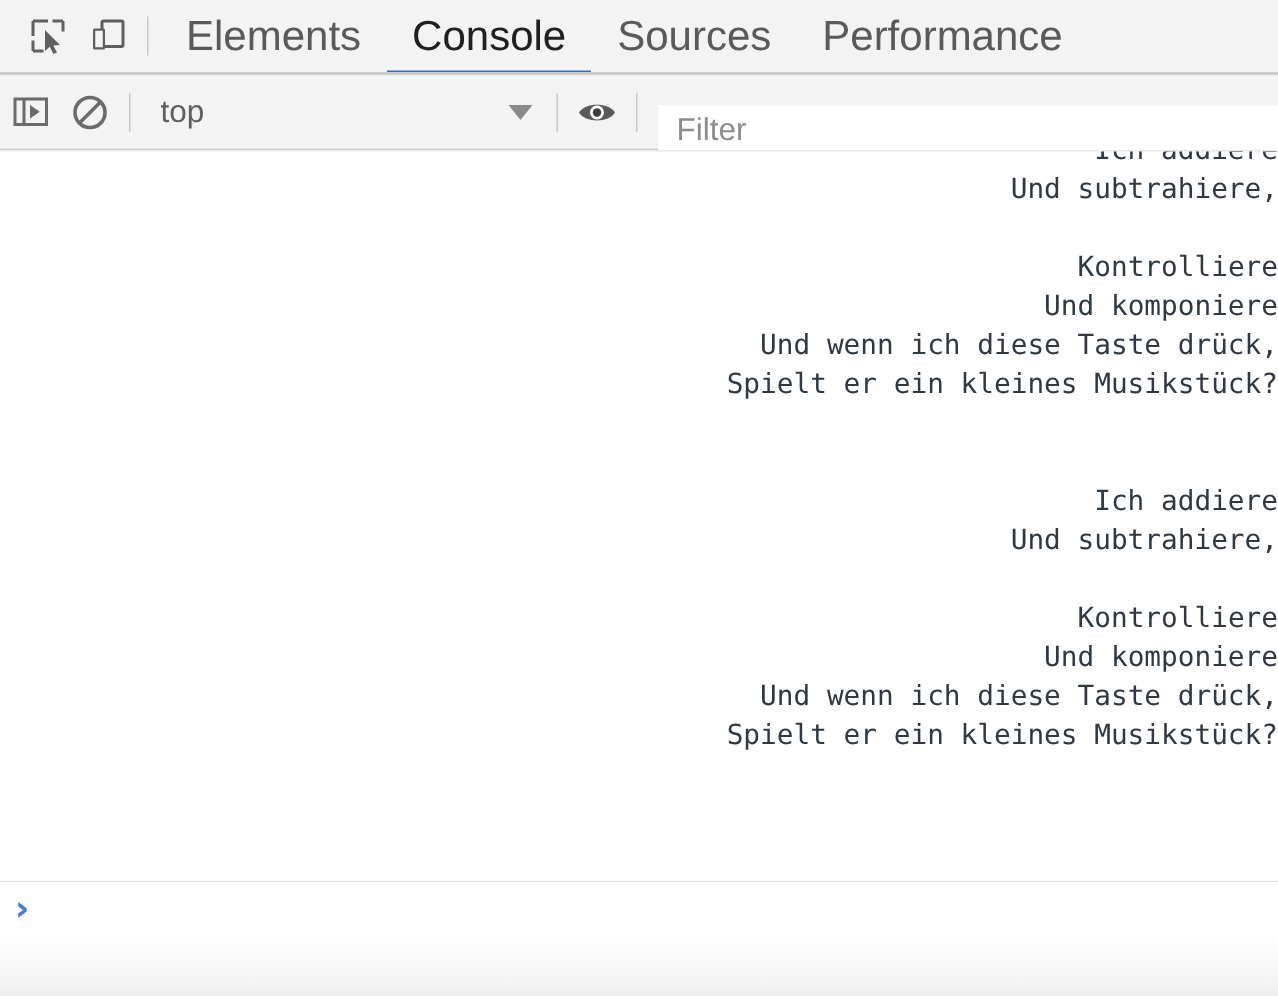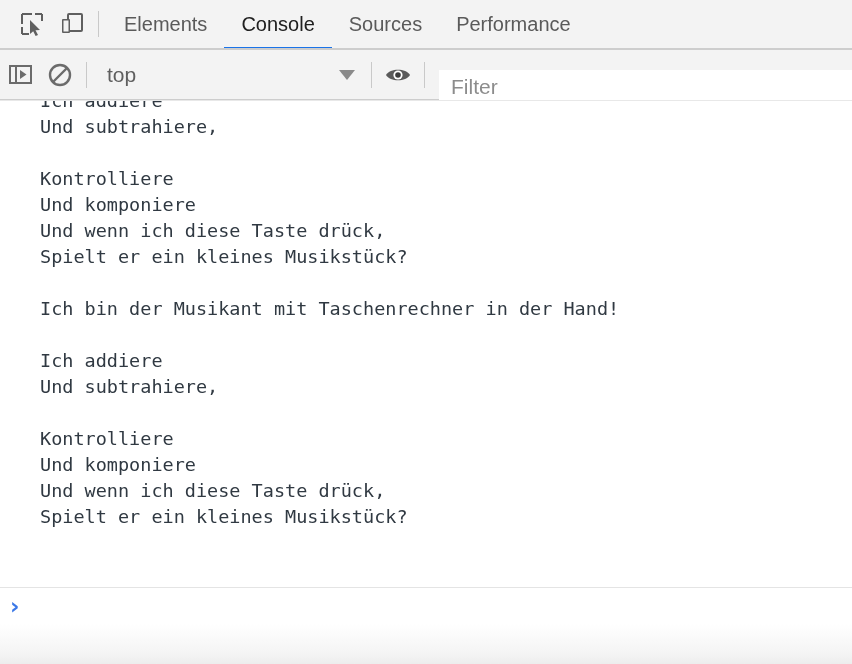--- a/index.html
+++ b/index.html
@@ -64,21 +64,21 @@
     display: flex;
     align-items: stretch;
     flex: 1;
     overflow: hidden;
   }
 
   .tab {
     display: flex;
     align-items: center;
     padding: 0 17px;
-    font-size: 20px;
+    font-size: 28px;
     color: #5a5a5a;
     white-space: nowrap;
     cursor: pointer;
     position: relative;
     letter-spacing: 0px;
   }
   .tab.active {
     color: #202020;
   }
   .tab.active::after {
@@ -149,23 +149,24 @@
     flex: 1;
     position: relative;
     overflow: hidden;
     background: #ffffff;
     border-top: 1px solid #e8e8e8;
   }
 
   .message-group {
     position: absolute;
     left: 0;
-    right: 16px;
+    right: 0;
     top: -13px;
     padding: 0;
+    text-align: right;
   }
 
   .msg-line {
     font-family: "DejaVu Sans Mono", monospace;
     font-size: 18.5px;
     line-height: 26px;
     color: #303942;
     padding-left: 40px;
     white-space: pre;
   }
@@ -303,21 +304,20 @@
   <div class="console-body">
     <div class="message-group">
       <div class="msg-line">Ich addiere</div>
       <div class="msg-line">Und subtrahiere,</div>
       <div class="msg-line blank"></div>
       <div class="msg-line">Kontrolliere</div>
       <div class="msg-line">Und komponiere</div>
       <div class="msg-line">Und wenn ich diese Taste drück,</div>
       <div class="msg-line">Spielt er ein kleines Musikstück?</div>
       <div class="msg-line blank"></div>
-      <div class="msg-line">Ich bin der Musikant mit Taschenrechner in der Hand!</div>
       <div class="msg-line blank"></div>
       <div class="msg-line">Ich addiere</div>
       <div class="msg-line">Und subtrahiere,</div>
       <div class="msg-line blank"></div>
       <div class="msg-line">Kontrolliere</div>
       <div class="msg-line">Und komponiere</div>
       <div class="msg-line">Und wenn ich diese Taste drück,</div>
       <div class="msg-line">Spielt er ein kleines Musikstück?</div>
       <div class="msg-line blank"></div>
     </div>

